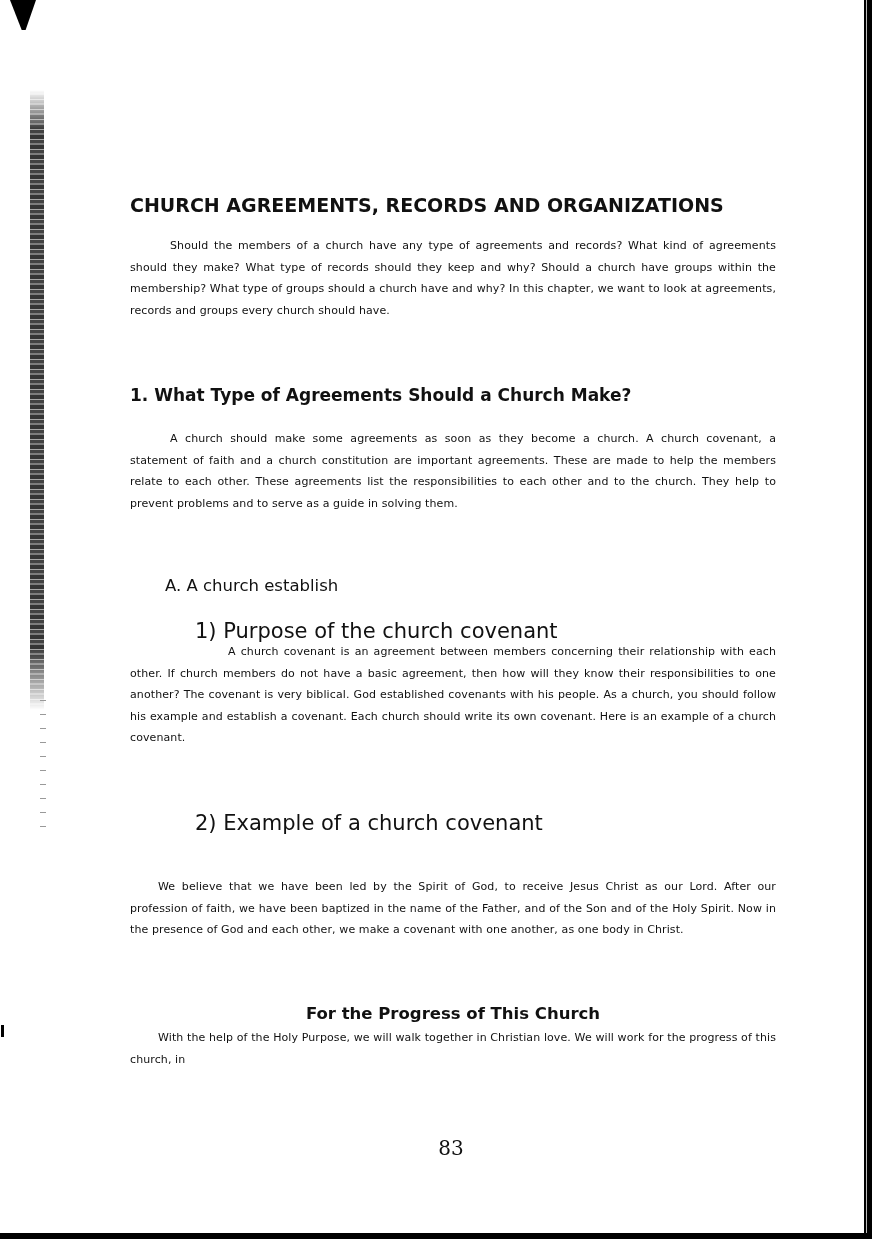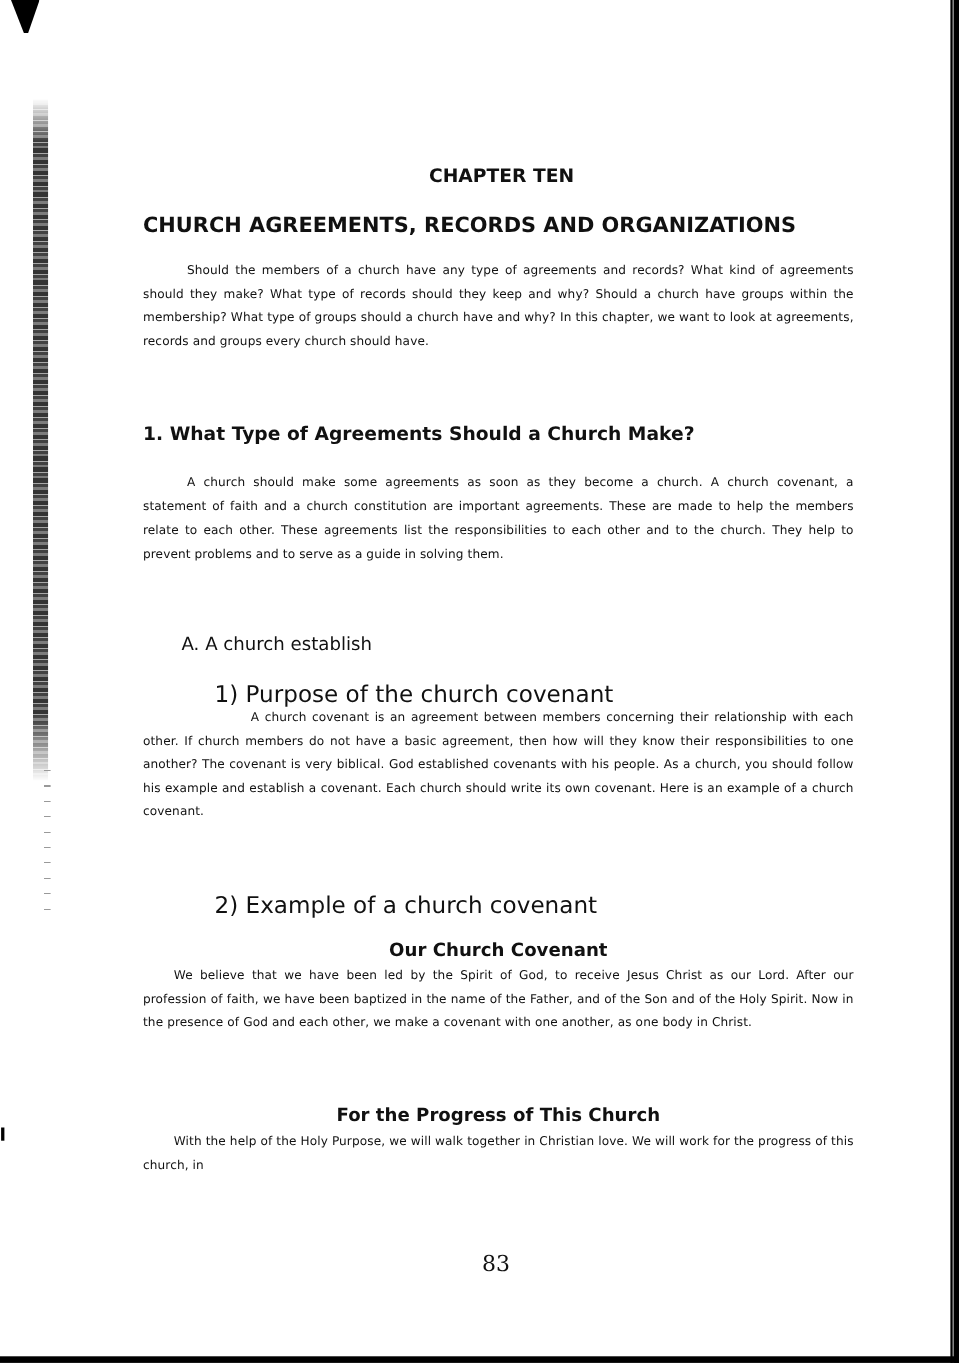--- a/index.html
+++ b/index.html
@@ -47,36 +47,34 @@
 <body>
 
 <div class="page">
   <div class="corner-blot"></div>
   <div class="left-binding"></div>
   <div class="left-specks"></div>
   <div class="left-mark"></div>
   <div class="right-border"></div>
   <div class="bottom-border"></div>
 
-  <div class="h-chapter">CHAPTER TEN</div>
   <div class="h-title">CHURCH AGREEMENTS, RECORDS AND ORGANIZATIONS</div>
 
   <div class="text indent" style="top:235px;">Should the members of a church have any type of agreements and records? What kind of agreements should they make? What type of records should they keep and why? Should a church have groups within the membership? What type of groups should a church have and why? In this chapter, we want to look at agreements, records and groups every church should have.</div>
 
   <div class="sec-heading">1.  What Type of Agreements Should a Church Make?</div>
 
   <div class="text indent" style="top:428px;">A church should make some agreements as soon as they become a church. A church covenant, a statement of faith and a church constitution are important agreements. These are made to help the members relate to each other. These agreements list the responsibilities to each other and to the church. They help to prevent problems and to serve as a guide in solving them.</div>
 
   <div class="sub-a">A. A church establish</div>
 
   <div class="sub-1">1) Purpose of the church covenant</div>
   <div class="text" style="top:641px; text-indent:98px;">A church covenant is an agreement between members concerning their relationship with each other. If church members do not have a basic agreement, then how will they know their responsibilities to one another? The covenant is very biblical. God established covenants with his people. As a church, you should follow his example and establish a covenant. Each church should write its own covenant. Here is an example of a church covenant.</div>
 
   <div class="sub-2">2) Example of a church covenant</div>
 
-  <div class="cov-title">Our Church Covenant</div>
   <div class="text" style="top:876px; text-indent:28px;">We believe that we have been led by the Spirit of God, to receive Jesus Christ as our Lord. After our profession of faith, we have been baptized in the name of the Father, and of the Son and of the Holy Spirit. Now in the presence of God and each other, we make a covenant with one another, as one body in Christ.</div>
 
   <div class="prog-title">For the Progress of This Church</div>
   <div class="text" style="top:1027px; text-indent:28px;">With the help of the Holy Purpose, we will walk together in Christian love. We will work for the progress of this church, in</div>
 
   <div class="page-num">83</div>
 </div>
 
 </body></html>

